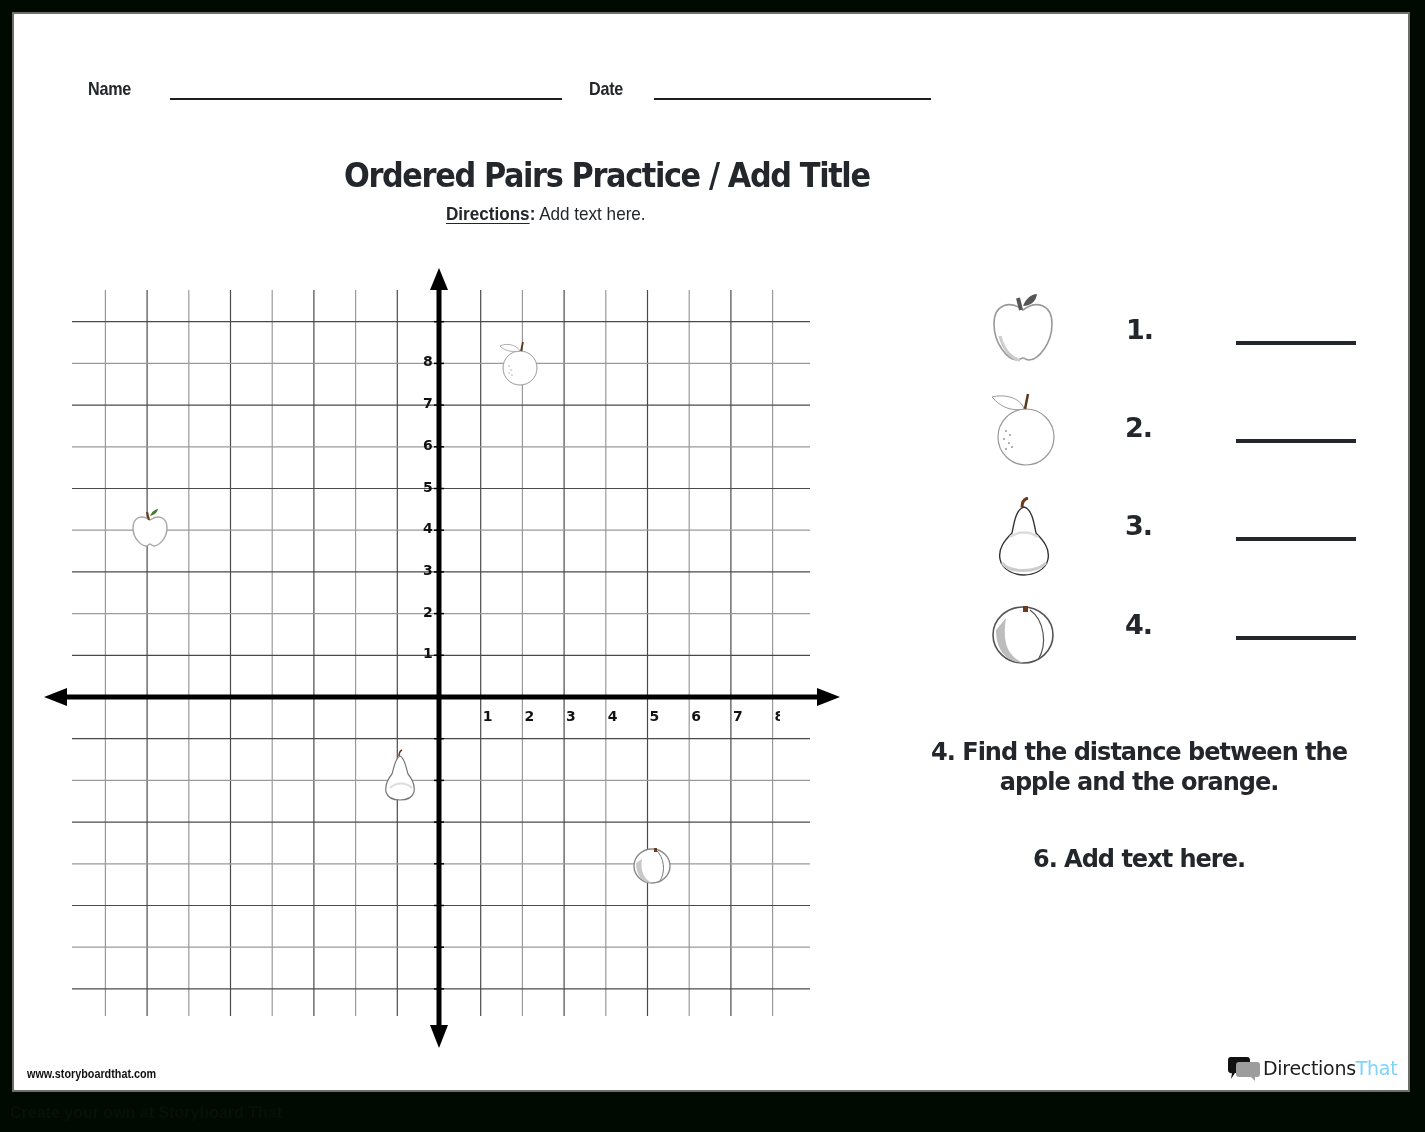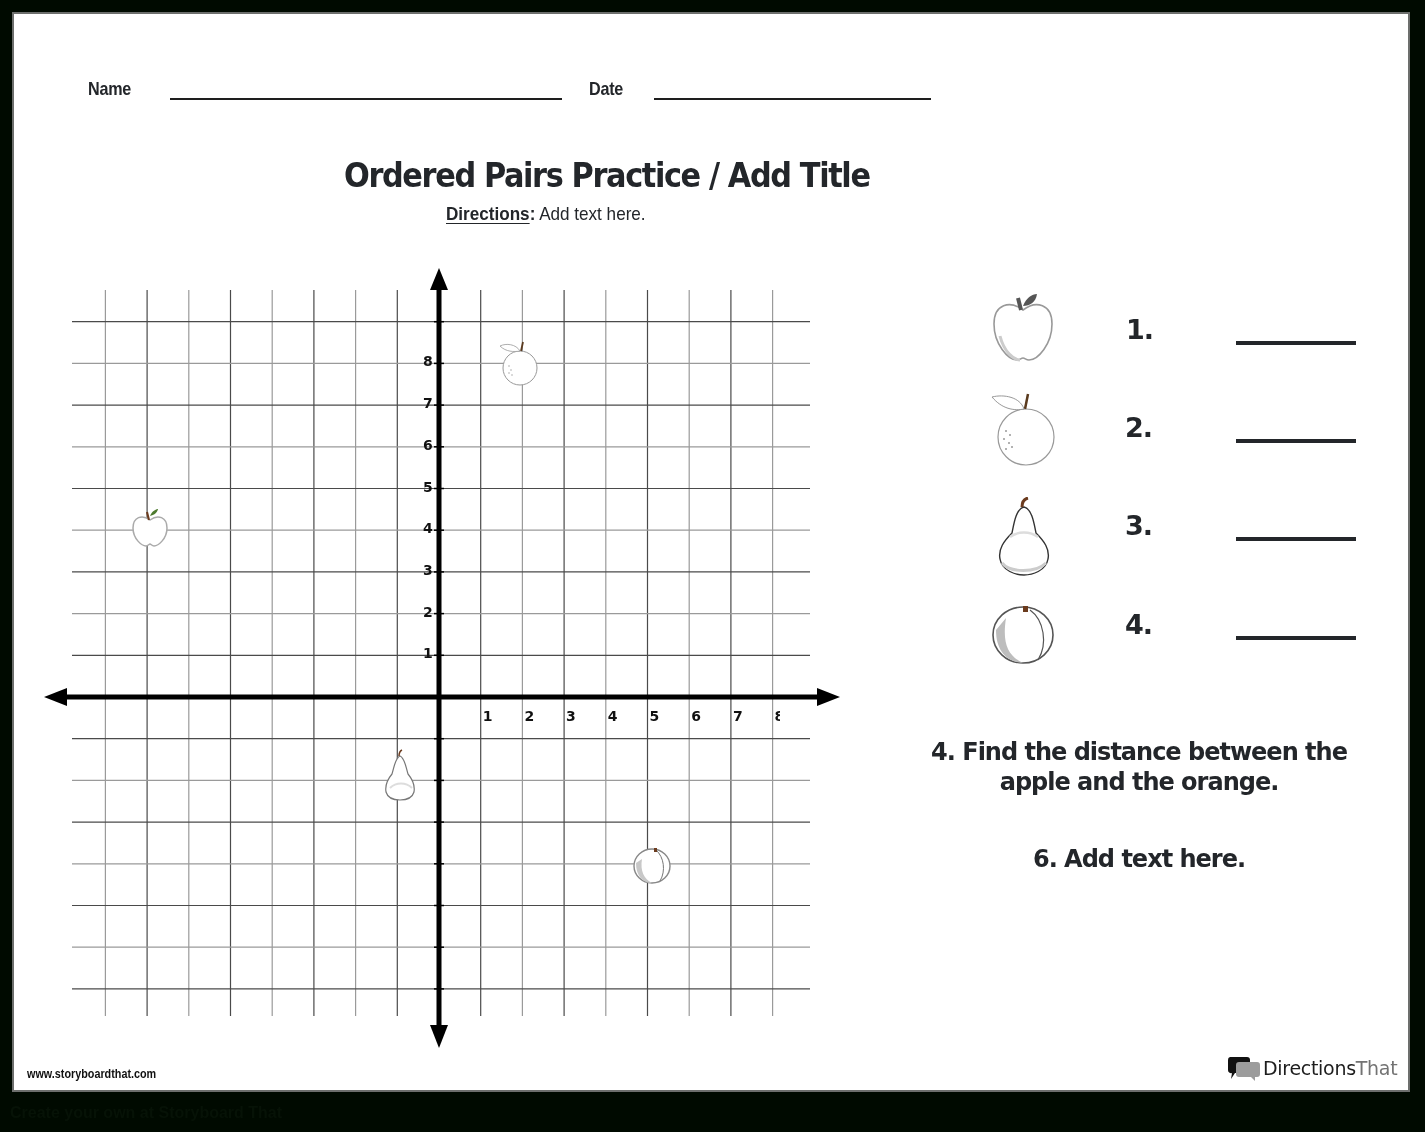--- a/index.html
+++ b/index.html
@@ -17,21 +17,21 @@
                 transform:scaleX(0.9); transform-origin:left center; font-weight:bold; }
   .directions .lbl { text-decoration:underline; text-underline-offset:3px; }
   .directions .txt { font-weight:normal; }
   .qnum { font-family:"DejaVu Sans", sans-serif; font-weight:bold; font-size:27px; color:#23262a; letter-spacing:-1px; }
   .ans-line { width:120px; border-top:4px solid #23262a; }
   .q-text { font-family:"DejaVu Sans", sans-serif; font-weight:bold; font-size:24px; color:#23262a; text-align:center;
             line-height:30px; letter-spacing:-1px; }
   .footer-url { font-family:"Liberation Sans", sans-serif; font-weight:bold; font-size:12px; color:#111;
                 transform:scaleX(0.9); transform-origin:left center; }
   .brand { font-family:"DejaVu Sans", sans-serif; font-size:19px; color:#1d1d1d; letter-spacing:-0.3px; }
-  .brand .that { color:#737373; }
+  .brand .that { color:#7dd3fc; }
   .create { font-family:"Liberation Sans", sans-serif; font-weight:bold; font-size:16px; color:#061206; }
   .tick { font-family:"DejaVu Sans", sans-serif; font-weight:bold; font-size:14px; color:#111; }
   .xtick { font-family:"DejaVu Sans", sans-serif; font-size:14px; color:#111; font-weight:bold; }
 </style>
 </head>
 <body>
 
 <div class="card"></div>
 
 <div class="abs hdr-label" style="left:88px; top:78px;">Name</div>

